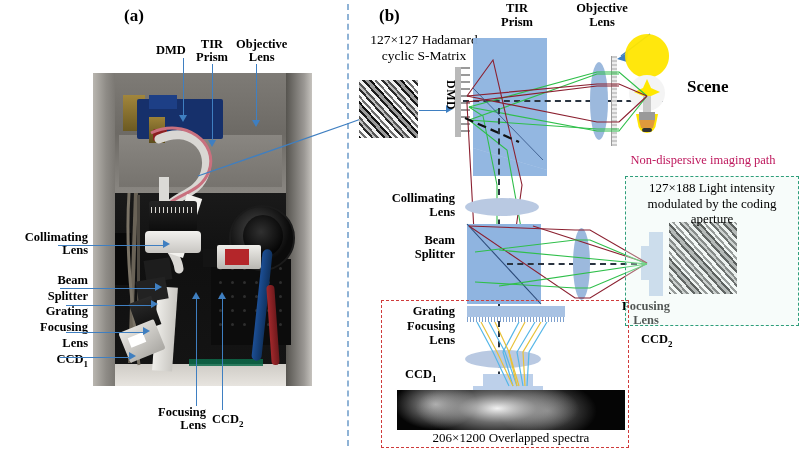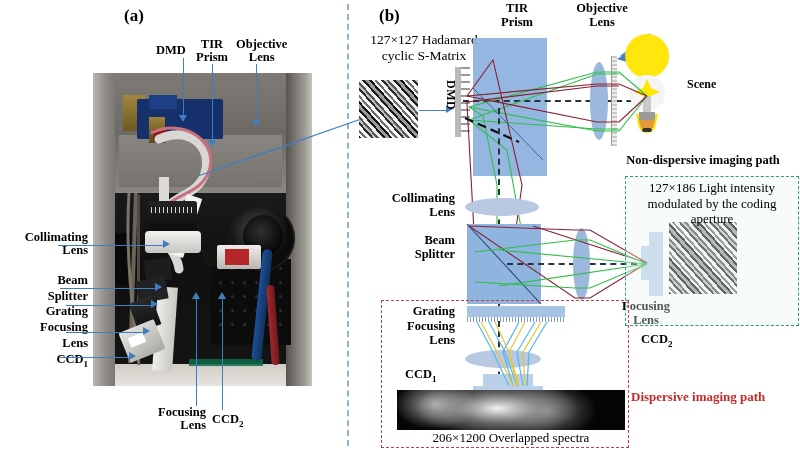--- a/index.html
+++ b/index.html
@@ -70,21 +70,21 @@
   #divider{left:347px;top:4px;width:0;height:442px;border-left:2px dashed #8fb3d6;}
 
   
   #panel-b{left:347px;top:0;width:453px;height:450px;}
   .lens{position:absolute;background:#9cb9dd;border-radius:50%;}
   .lens-pale{position:absolute;background:#b9c9e2;border-radius:50%;}
   .block{position:absolute;background:#8fb4e0;}
   .palebox{position:absolute;background:#bdd0ea;}
   .dashbox-green{position:absolute;border:1.6px dashed #2e9e7a;}
   .dashbox-red{position:absolute;border:1.6px dashed #cf3b3b;}
-  .txt-green{color:#000000;font-weight:bold;}
+  .txt-green{color:#be185d;font-weight:normal;}
   .txt-red{color:#c62b2b;font-weight:bold;}
   .optaxis{position:absolute;border-top:2px dashed #2a3440;}
   .optaxis-v{position:absolute;border-left:2px dashed #2a3440;}
   .hadamard{
      position:absolute;
      background:
        repeating-linear-gradient(48deg,
          #111 0px,#111 2px,#f2f2f2 2px,#f2f2f2 4px,#6e6e6e 4px,#6e6e6e 6px,
          #fbfbfb 6px,#fbfbfb 9px,#2b2b2b 9px,#2b2b2b 11px,#bdbdbd 11px,#bdbdbd 13px,
          #555 13px,#555 15px,#efefef 15px,#efefef 18px,#1a1a1a 18px,#1a1a1a 20px,
@@ -291,21 +291,21 @@
     <svg width="453" height="450" style="pointer-events:none">
       <path d="M300,78 a22,22 0 1,1 0.1,0 Z" fill="#ffe600" opacity="0.95"></path>
       <path d="M289,114 l22,0 l-2,10 a9,9 0 0,1 -18,0 Z" fill="#ffe600"></path>
       <circle cx="300" cy="93" r="18" fill="#f4f4f4"></circle>
       <path d="M300,79 l4,9 l9,4 l-9,4 l-4,9 l-4,-9 l-9,-4 l9,-4 Z" fill="#ffe800"></path>
       <rect x="296" y="96" width="8" height="18" fill="#c9c9c9"></rect>
       <rect x="292" y="112" width="16" height="8" fill="#9a9a9a"></rect>
       <path d="M292,120 l16,0 l-2,8 l-12,0 Z" fill="#e09a3c"></path>
       <rect x="295" y="128" width="10" height="4" rx="2" fill="#333"></rect>
     </svg>
-    <div class="abs lbl" style="left:340px;top:78px;font-size:12px;">Scene</div>
+    <div class="abs lbl" style="left:340px;top:78px;font-size:17px;">Scene</div>
 
     <svg width="453" height="450" style="pointer-events:none">
       <g fill="none" stroke="#2fbf4a" stroke-width="1.2">
         <path d="M122,107 L250,72 L272,72 L300,96"></path>
         <path d="M122,107 L250,131 L272,131 L300,96"></path>
         <path d="M122,120 L250,74 L272,74"></path>
         <path d="M122,120 L250,129 L272,129"></path>
       </g>
       <g fill="none" stroke="#8b2030" stroke-width="1.2">
         <path d="M120,96 L250,84 L272,84 L300,96"></path>
@@ -393,19 +393,18 @@
         <path d="M178,322 L162,352 L170,386"></path>
         <path d="M194,322 L176,352 L178,386"></path>
       </g>
     </svg>
 
     <div class="spectra" style="left:50px;top:390px;width:228px;height:40px;"></div>
     <div class="abs lbl" style="left:46px;top:431px;width:236px;font-size:13px;font-weight:normal;text-align:center;">206×1200 Overlapped spectra</div>
 
     <div class="dashbox-green" style="left:278px;top:176px;width:172px;height:148px;background:rgba(232,246,241,0.35);"></div>
     <div class="abs lbl txt-green" style="left:258px;top:154px;width:196px;font-size:12.5px;text-align:center;">Non-dispersive imaging path</div>
-    <div class="abs lbl" style="left:282px;top:180px;width:166px;font-size:13px;font-weight:normal;text-align:center;white-space:pre-line;line-height:1.2;">127×186 Light intensity
+    <div class="abs lbl" style="left:282px;top:180px;width:166px;font-size:13px;font-weight:normal;text-align:center;white-space:pre-line;line-height:1.2;">127×188 Light intensity
 modulated by the coding aperture</div>
 
     <div class="dashbox-red" style="left:34px;top:300px;width:246px;height:146px;"></div>
-    <div class="abs lbl txt-red" style="left:284px;top:390px;font-size:13px;">Dispersive imaging path</div>
   </div>
 </div>
 
 </body></html>

